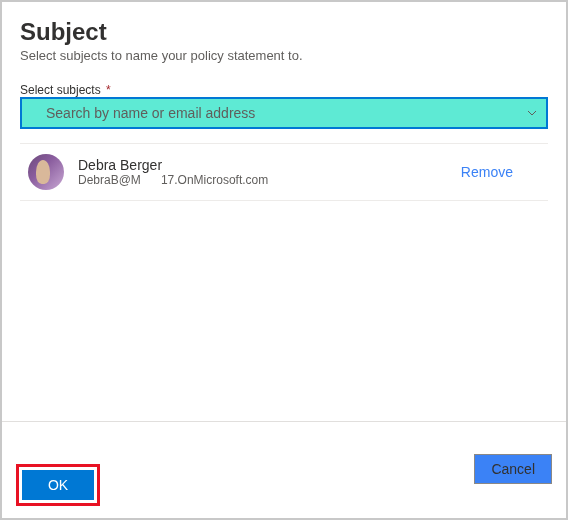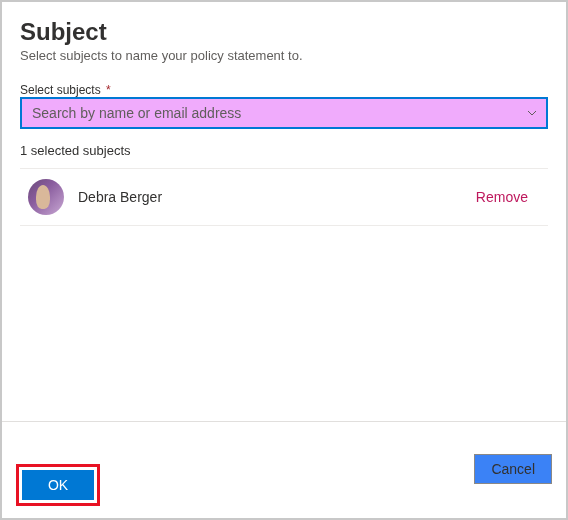--- a/index.html
+++ b/index.html
@@ -42,22 +42,22 @@
     .required {
       color: #a4262c;
       margin-left: 2px;
     }
     .search-box {
       width: 100%;
       height: 32px;
       border: 2px solid #0078d4;
       display: flex;
       align-items: center;
-      padding: 0 8px 0 10px;
-      background: #f0abfc;
+      padding: 0 8px 0 24px;
+      background: #5eead4;
       cursor: text;
       margin-bottom: 14px;
     }
     .search-box input {
       flex: 1;
       border: none;
       outline: none;
       font-size: 14px;
       color: #323130;
       background: transparent;
@@ -118,26 +118,26 @@
     .person-email {
       font-size: 12px;
       color: #605e5c;
     }
     .email-parts {
       display: inline-flex;
       gap: 20px;
     }
     .remove-btn {
       font-size: 14px;
-      color: #be185d;
+      color: #3b82f6;
       background: none;
       border: none;
       cursor: pointer;
       padding: 6px 8px;
-      margin-right: 8px;
+      margin-right: 23px;
     }
     .footer {
       border-top: 1px solid #e1dfdd;
       padding: 10px 14px 12px 14px;
       display: flex;
       align-items: center;
       justify-content: space-between;
     }
     .ok-highlight {
       border: 3px solid #e81123;
@@ -178,27 +178,32 @@
 
   <div class="search-box">
     <input type="text" placeholder="Search by name or email address" style="">
     <span class="chevron">
       <svg width="12" height="12" viewBox="0 0 12 12">
           <path d="M2 4 L6 8 L10 4" fill="none" stroke="#605e5c" stroke-width="1"></path>
         </svg>
     </span>
   </div>
 
-  <div class="selected-count">1 selected subjects</div>
 
   <div class="list">
     <div class="list-item">
       <div class="avatar"></div>
       <div class="person-info">
         <div class="person-name">Debra Berger</div>
+        <div class="person-email">
+          <span class="email-parts">
+            <span>DebraB@M</span>
+            <span>17.OnMicrosoft.com</span>
+          </span>
+        </div>
       </div>
       <button class="remove-btn">Remove</button>
     </div>
   </div>
 </div>
 
 <div class="footer">
   <span class="ok-highlight">
     <button class="btn btn-primary">OK</button>
   </span>

